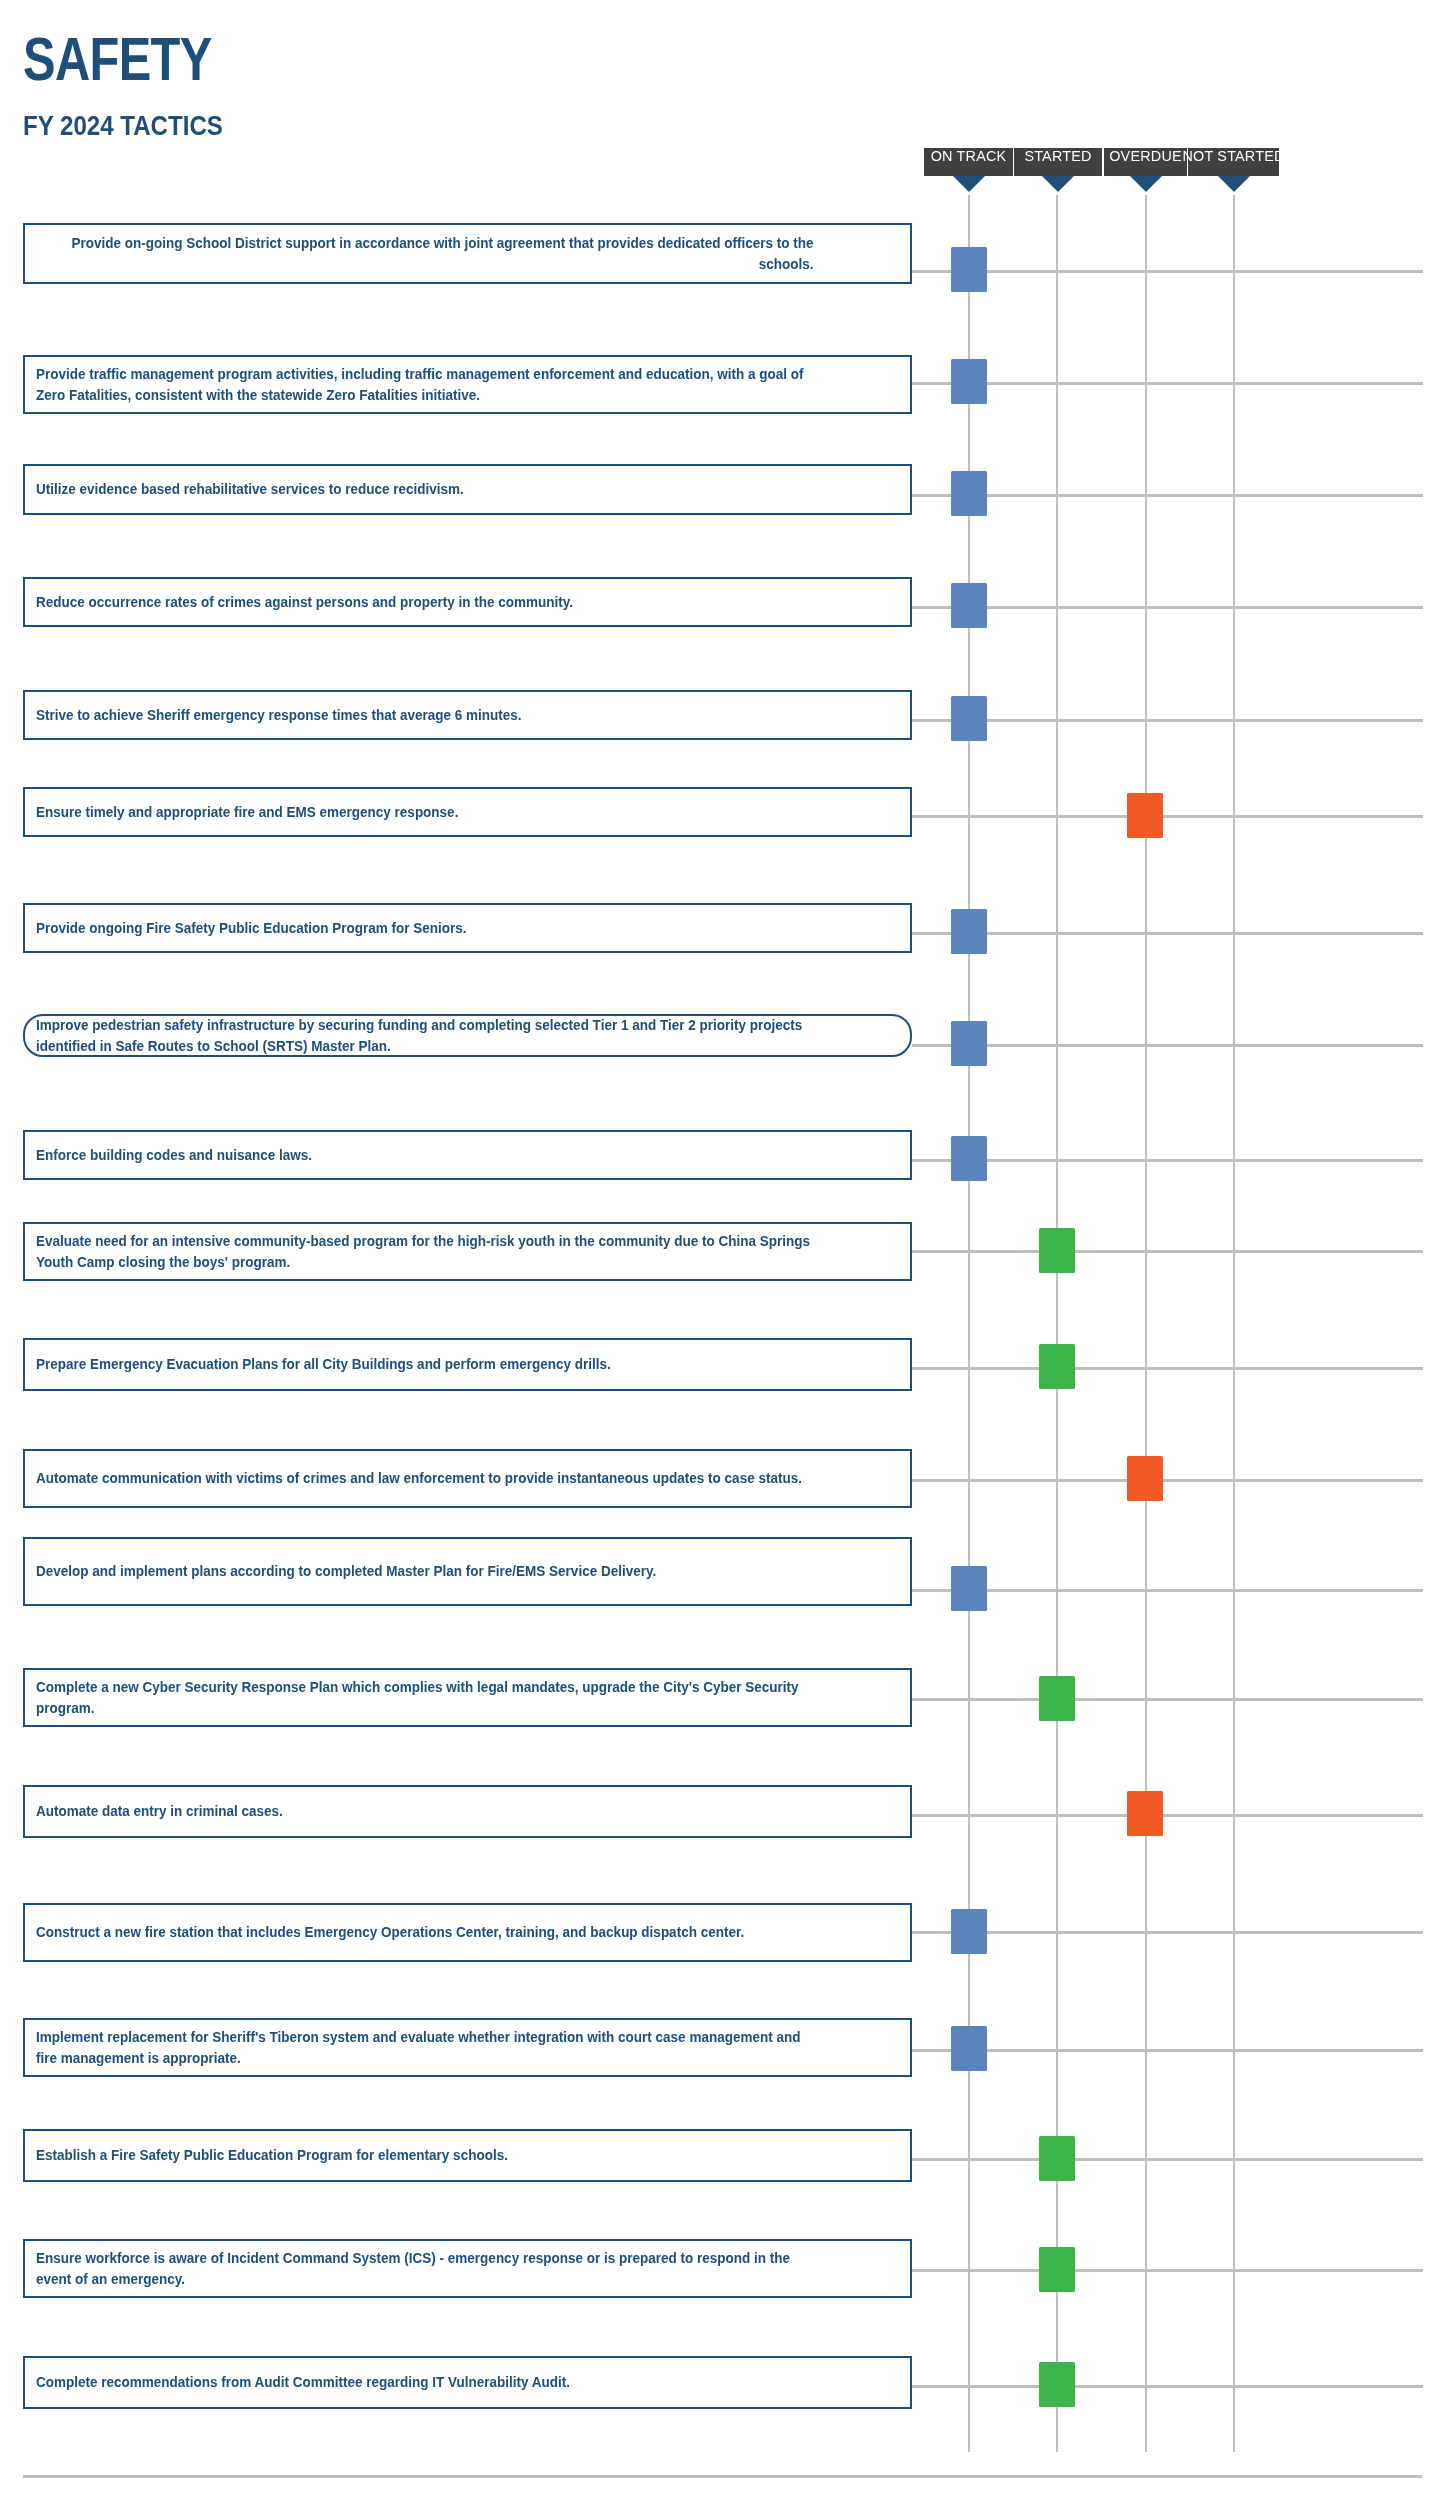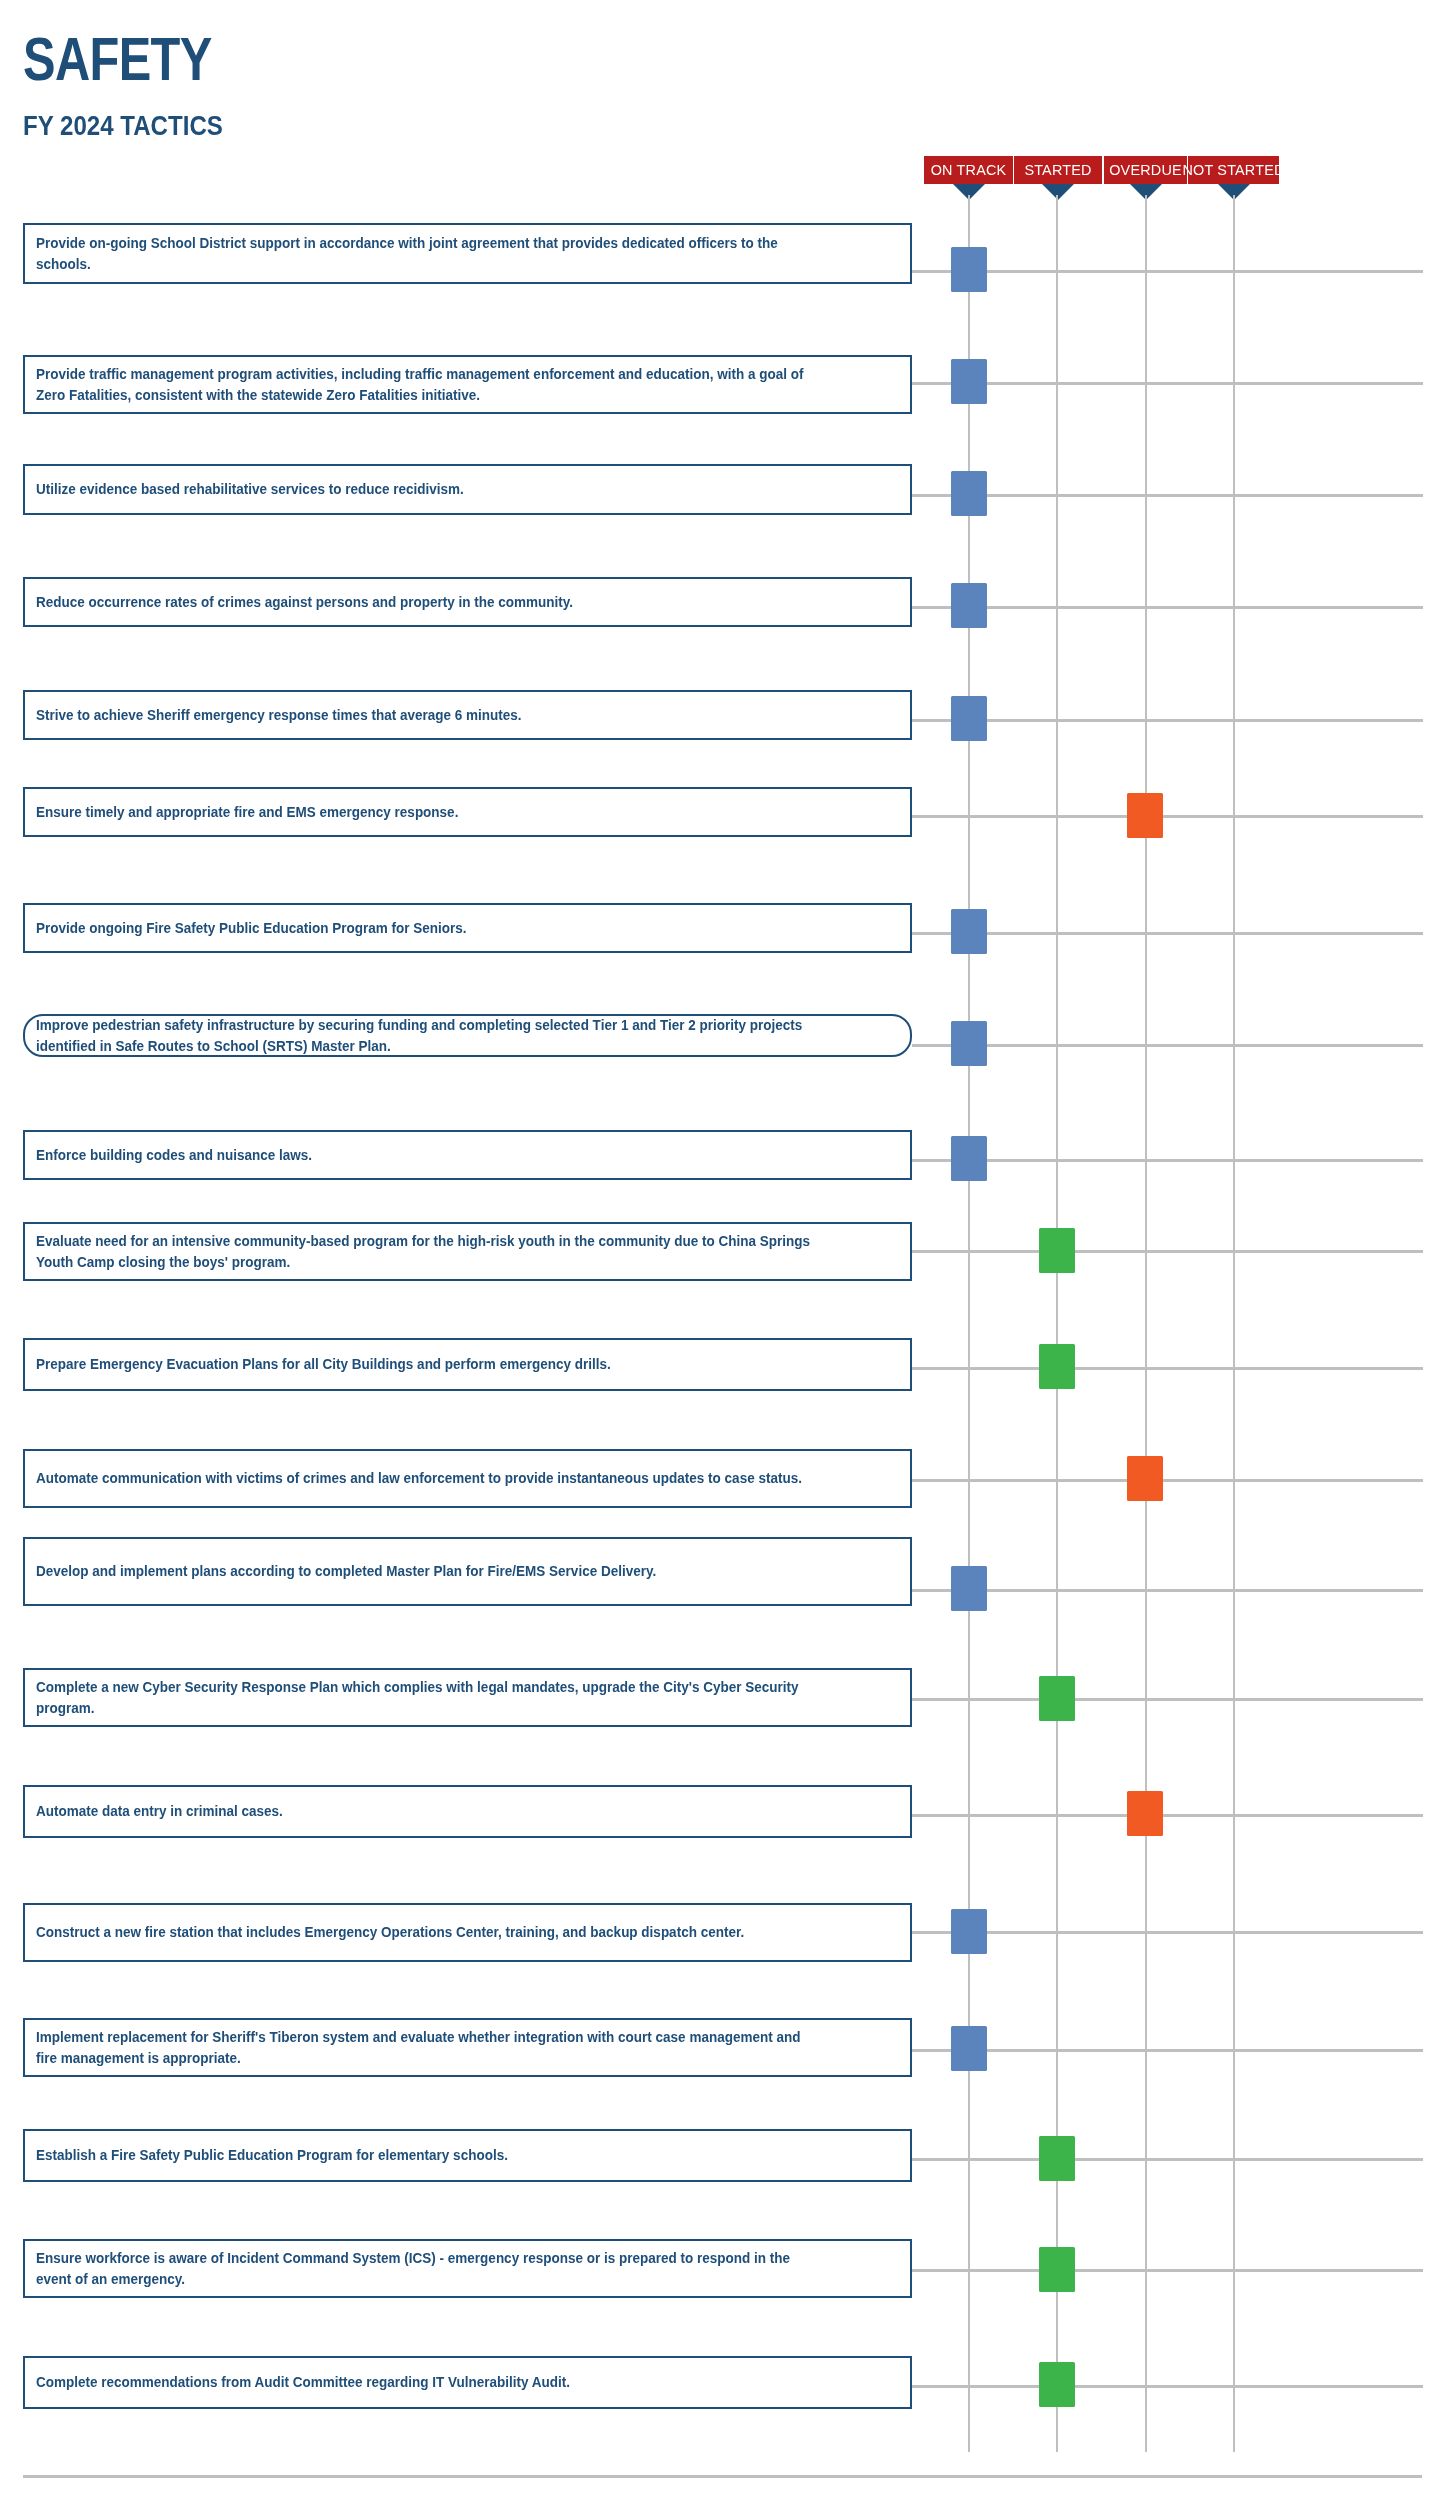--- a/index.html
+++ b/index.html
@@ -38,31 +38,30 @@
     color: #1f4e79;
     transform: scaleX(0.86);
     transform-origin: left top;
   }
 
   
   .legend { position: absolute; top: 0; left: 0; width: 1452px; height: 0; }
   .badge {
     position: absolute;
     height: 28px;
-    background: #b91c1c;
+    background: #404040;
     color: #ffffff;
     display: flex;
-    align-items: center;
+    align-items: flex-start;
     justify-content: center;
     font-size: 14.4px;
     font-weight: 400;
     letter-spacing: 0.2px;
     white-space: nowrap;
     padding: 0 7.6px;
-    margin-top: 8px;
   }
   .badge::after {
     content: "";
     position: absolute;
     left: 50%;
     top: 28px;
     transform: translateX(-50%);
     width: 0; height: 0;
     border-left: 16.6px solid transparent;
     border-right: 16.6px solid transparent;
@@ -153,21 +152,21 @@
 
   <div id="grid-root">
       <div class="col-line" style="left: 968px; top: 195px; height: 2257px; background: rgb(191, 191, 191);"></div>
       <div class="col-line" style="left: 1056px; top: 195px; height: 2257px; background: rgb(191, 191, 191);"></div>
       <div class="col-line" style="left: 1145px; top: 195px; height: 2257px; background: rgb(191, 191, 191);"></div>
       <div class="col-line" style="left: 1233px; top: 195px; height: 2257px; background: rgb(191, 191, 191);"></div>
     </div>
 
   <div id="rows-root">
       <div class="row">
-        <div class="tactic-box" style="top: 223px; height: 61px;">
+        <div class="tactic-box" style="top: 223px; height: 61px; text-align: right;">
           <div class="tactic-text">Provide on-going School District support in accordance with joint agreement that provides dedicated officers to the schools.</div>
         </div>
         <div class="connector" style="top: 270px; background: rgb(191, 191, 191);"></div>
         <div class="marker m-ontrack" style="left: 951px; top: 247px;"></div>
       </div>
       <div class="row">
         <div class="tactic-box" style="top: 355px; height: 59px;">
           <div class="tactic-text">Provide traffic management program activities, including traffic management enforcement and education, with a goal of Zero Fatalities, consistent with the statewide Zero Fatalities initiative.</div>
         </div>
         <div class="connector" style="top: 382px; background: rgb(191, 191, 191);"></div>

